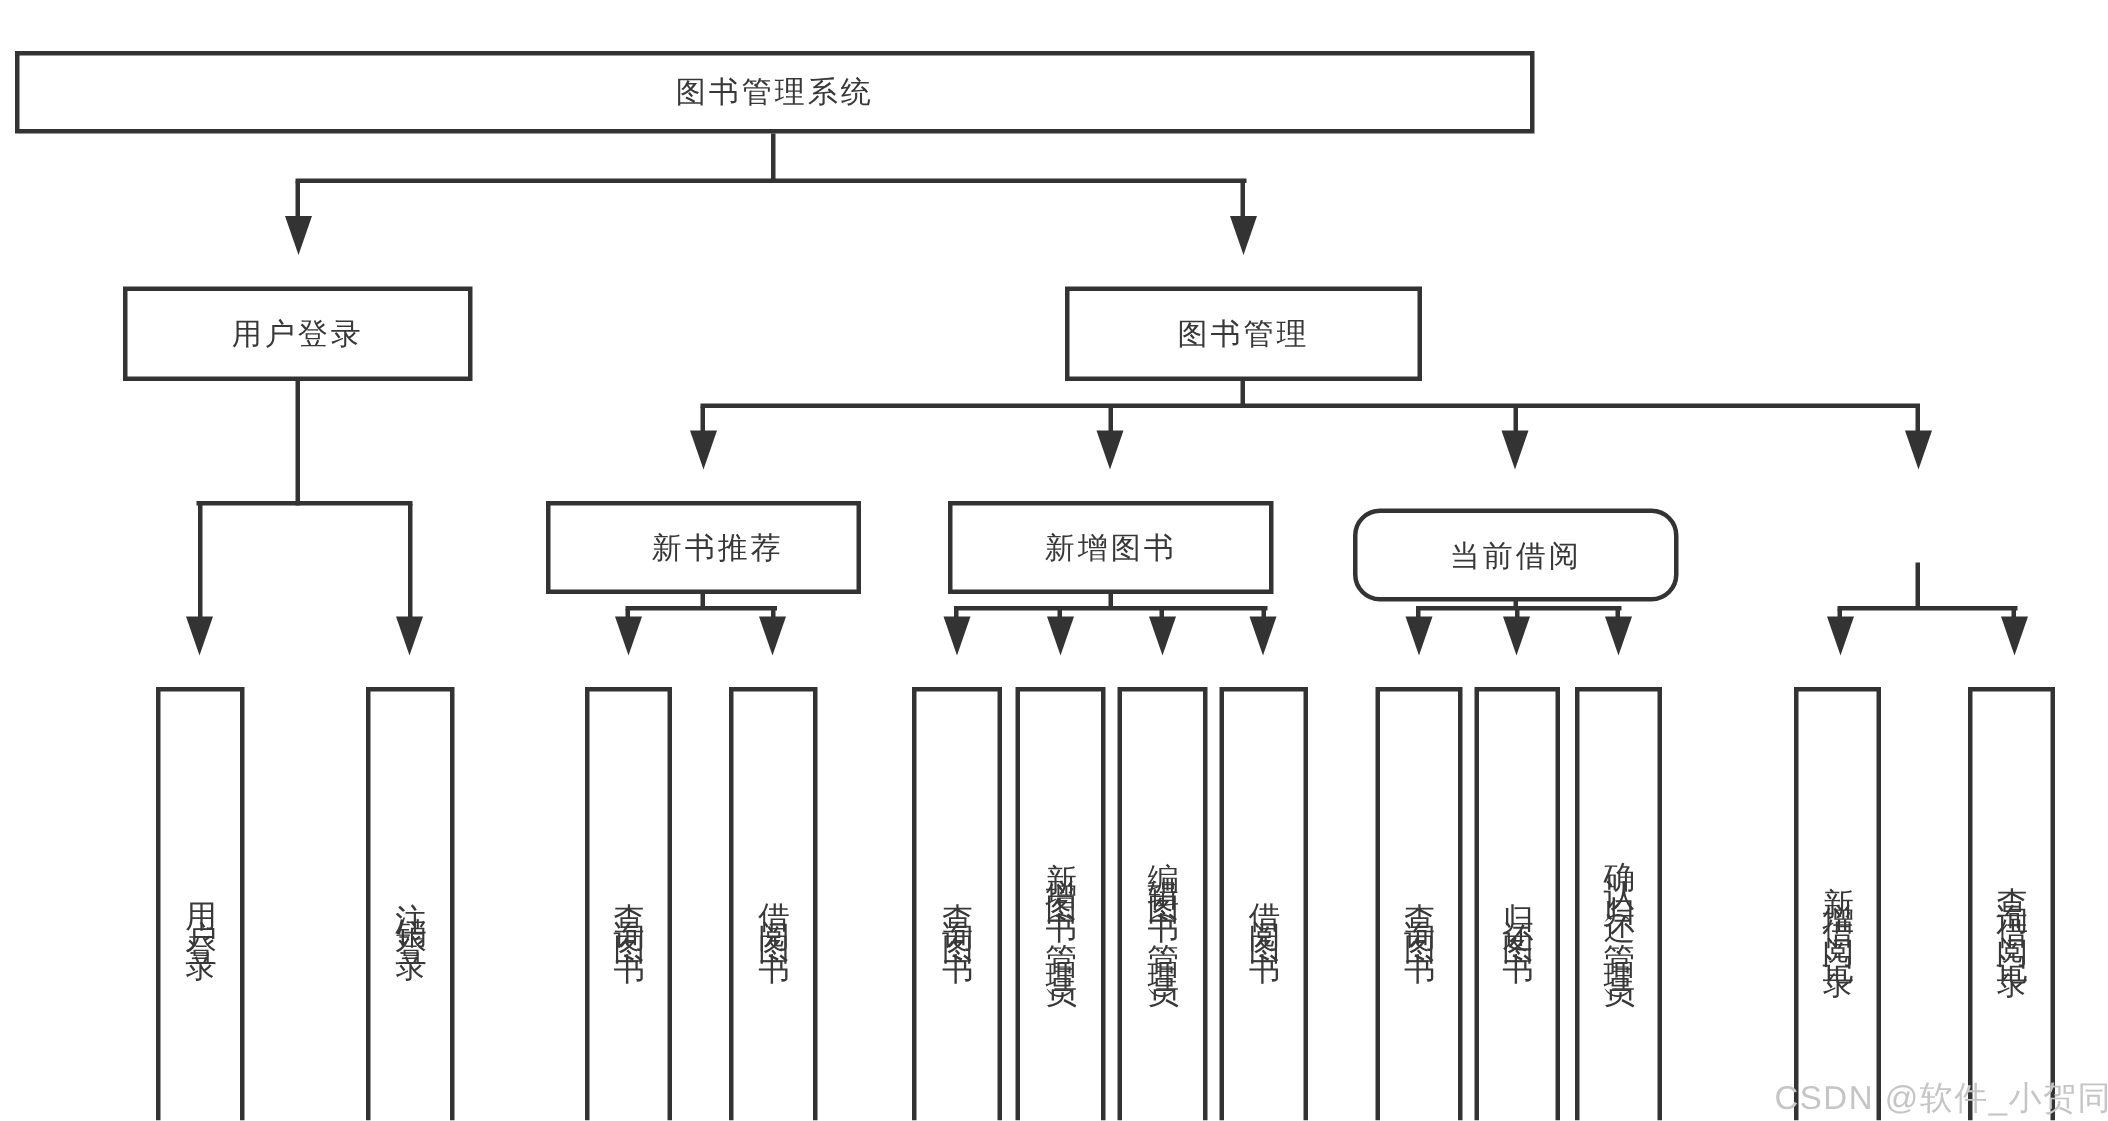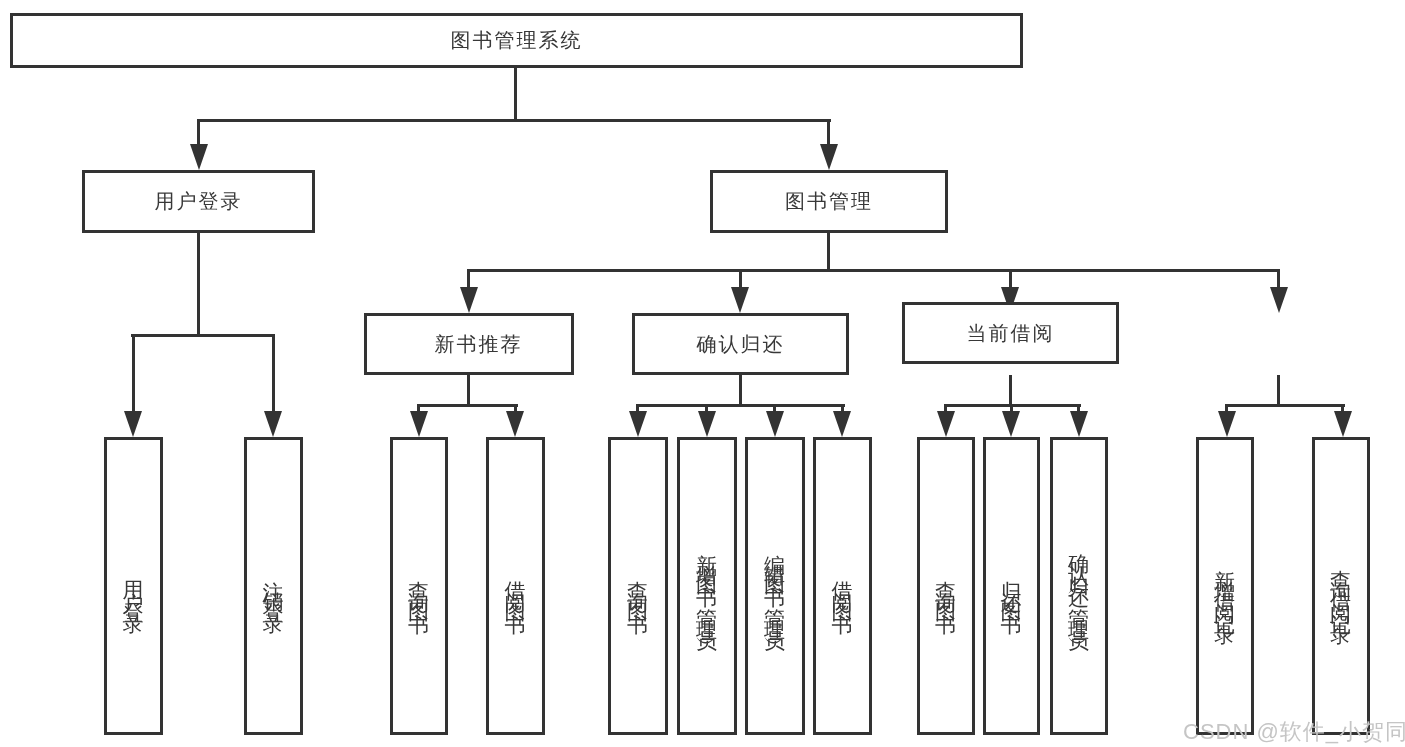--- a/index.html
+++ b/index.html
@@ -4,21 +4,21 @@
 <style>
   html,body{margin:0;padding:0;background:#ffffff;}
   #stage{
     position:relative;width:1405px;height:747px;background:#ffffff;overflow:hidden;
     font-family:"Liberation Sans","DejaVu Sans",sans-serif;color:#383838;
   }
   
   .nb{
     position:absolute;box-sizing:border-box;border:3px solid #333333;background:#ffffff;
     display:flex;align-items:center;justify-content:center;
-    font-size:20px;letter-spacing:2px;color:#383838;z-index:2;
+    font-size:20px;letter-spacing:2px;color:#383838;z-index:2;margin-top:21px;
   }
   
   .vt{
     writing-mode:vertical-rl;text-orientation:mixed;
     font-size:21px;letter-spacing:11px;line-height:1;
   }
   
   .lh{position:absolute;height:3px;background:#333333;z-index:1;}
   .lv{position:absolute;width:3px;background:#333333;z-index:1;}
   
@@ -61,22 +61,22 @@
   <div class="lv" style="left:467px;top:271px;height:17px;"></div>
   <div class="arw" style="left:460px;top:287px;"></div>
   <div class="lv" style="left:739px;top:271px;height:17px;"></div>
   <div class="arw" style="left:731px;top:287px;"></div>
   <div class="lv" style="left:1009px;top:271px;height:17px;"></div>
   <div class="arw" style="left:1001px;top:287px;"></div>
   <div class="lv" style="left:1277px;top:271px;height:17px;"></div>
   <div class="arw" style="left:1270px;top:287px;"></div>
 
   <div class="nb" style="left:364px;top:313px;width:210px;height:62px;padding-left:19px;">新书推荐</div>
-  <div class="nb" style="left:632px;top:313px;width:217px;height:62px;">确认归还</div>
-  <div class="nb" style="left:902px;top:302px;width:217px;height:62px;">当前借阅</div>
+  <div class="nb" style="left:632px;top:313px;width:217px;height:62px;">新增图书</div>
+  <div class="nb" style="left:902px;top:318px;width:217px;height:62px;border-radius:18px;">当前借阅</div>
 
   <div class="lv" style="left:467px;top:375px;height:31px;"></div>
   <div class="lh" style="left:417px;top:404px;width:101px;"></div>
   <div class="lv" style="left:417px;top:406px;height:7px;"></div>
   <div class="arw" style="left:410px;top:411px;"></div>
   <div class="lv" style="left:514px;top:406px;height:7px;"></div>
   <div class="arw" style="left:506px;top:411px;"></div>
 
   <div class="lv" style="left:739px;top:375px;height:31px;"></div>
   <div class="lh" style="left:636px;top:404px;width:209px;"></div>

